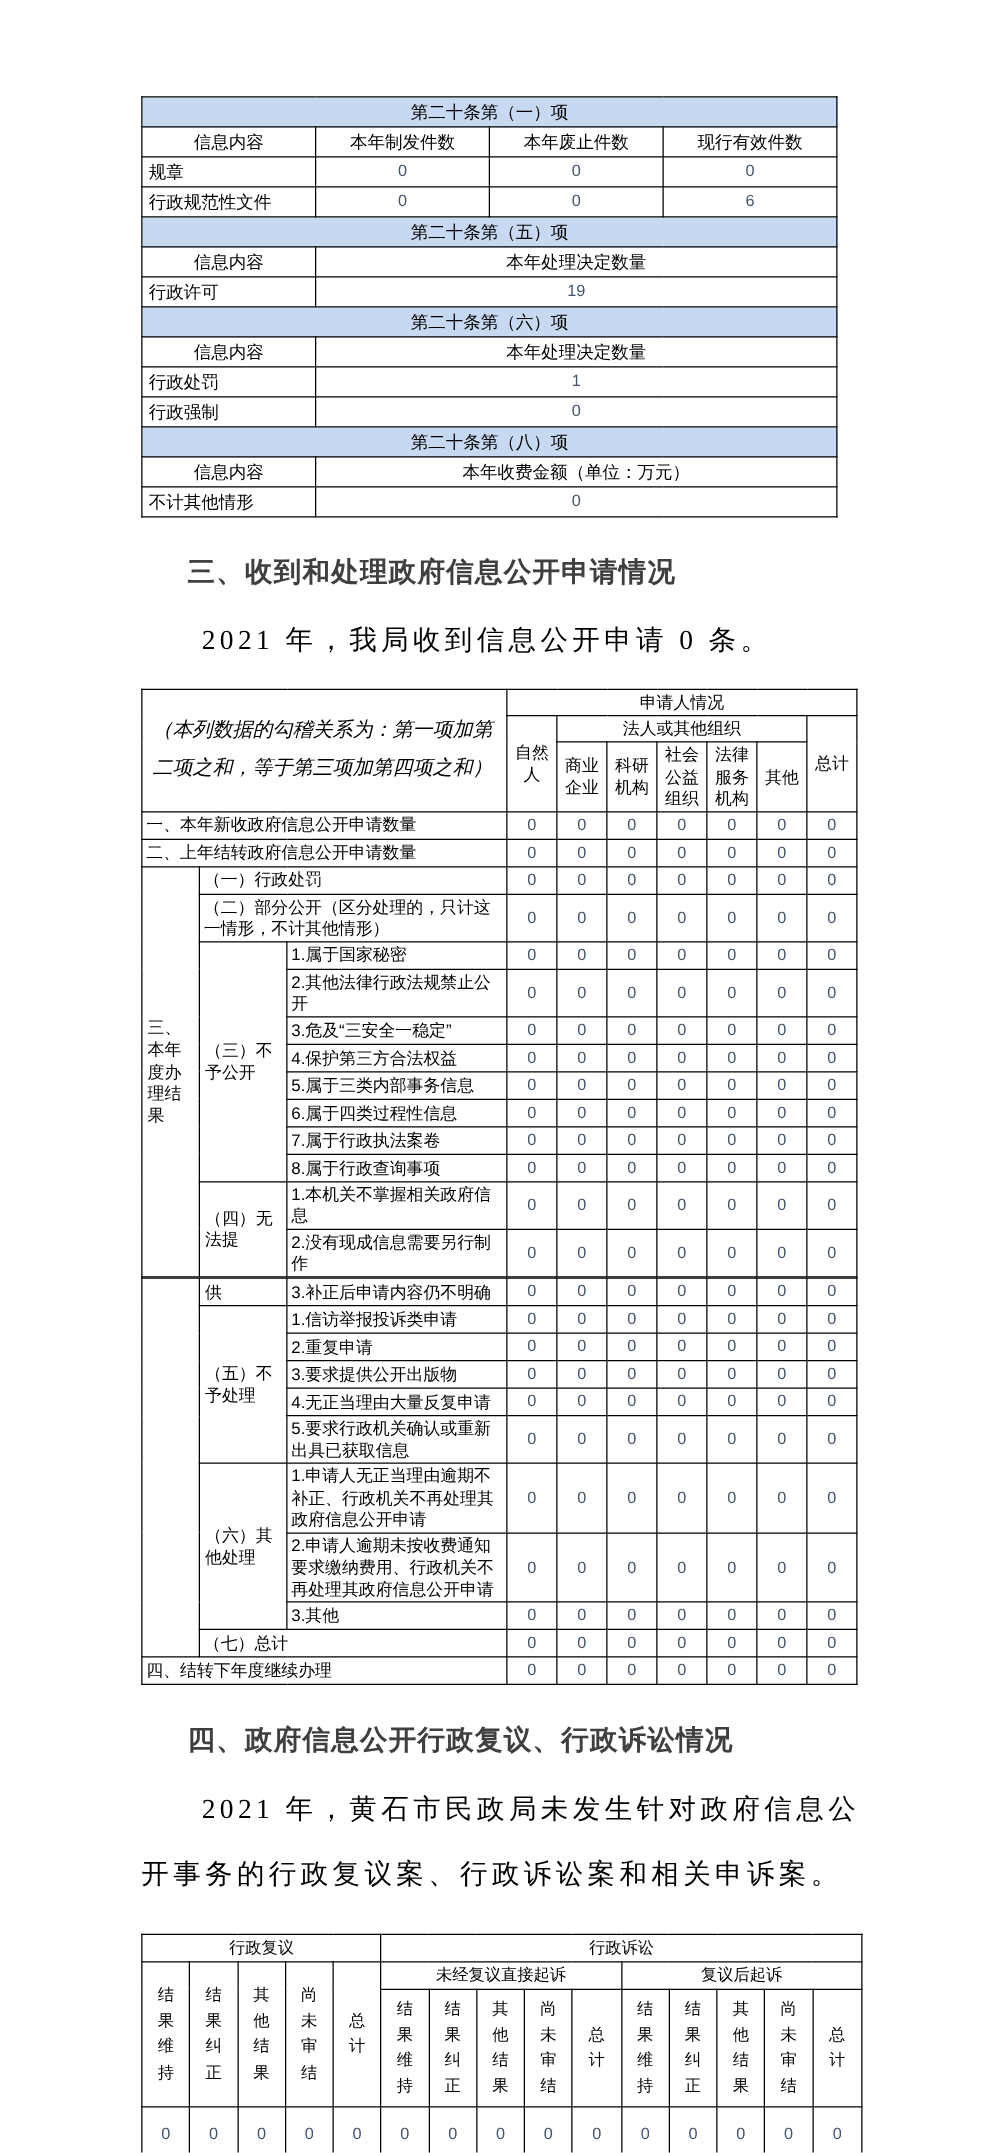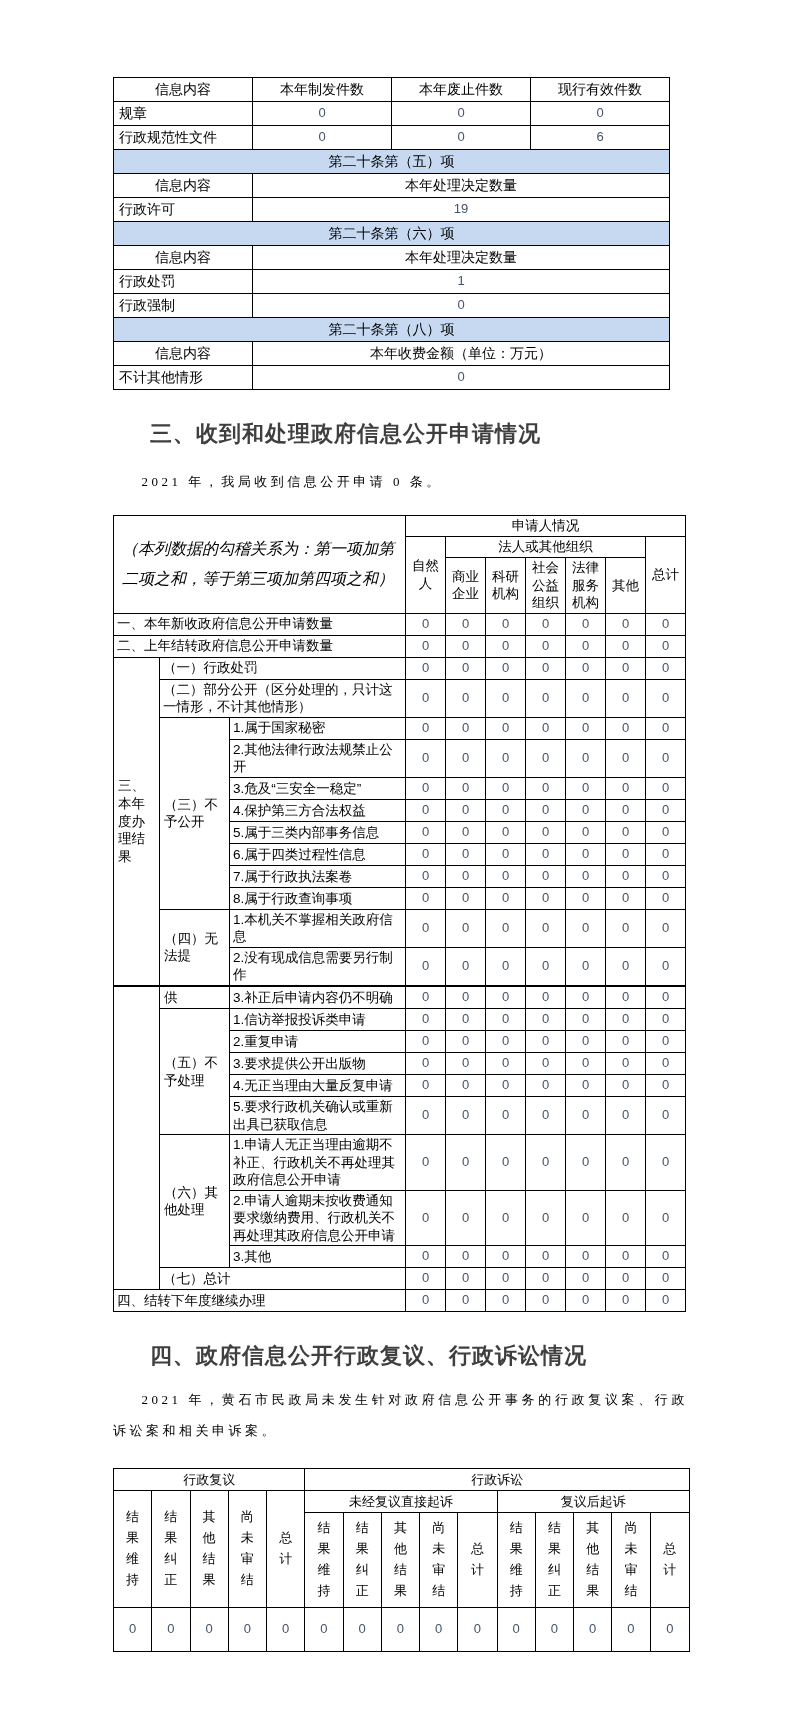--- a/index.html
+++ b/index.html
@@ -17,21 +17,21 @@
 
   
   .t-top{width:556px;}
   .t-top td{height:24px;text-align:center;}
   .t-top td.band{background:var(--band-bg);}
   .t-top td.lbl{text-align:left;padding-left:5px;}
   .t-top td.num{color:var(--value-color);font-size:13px;}
 
   
   .sec-heading{font-size:22px;font-weight:bold;color:var(--heading-color);margin:29px 0 0 37px;letter-spacing:1px;}
-  .para{font-family:"Liberation Serif",serif;font-size:13px;letter-spacing:3.5px;margin:24px 0 0 0;width:575px;text-align:justify;}
+  .para{font-family:"Liberation Serif",serif;font-size:22px;letter-spacing:3.5px;margin:24px 0 0 0;width:575px;text-align:justify;}
   .para.indent{text-indent:2.2em;}
   .para.two-line{line-height:2.35;margin-top:14px;}
 
   
   .t-app{width:572px;margin-top:24px;}
   .t-app td{font-size:13.5px;text-align:left;padding:1px 3px;}
   .t-app td.h{text-align:center;height:21px;}
   .t-app td.note{font-family:"Liberation Serif",serif;font-style:italic;font-size:16px;line-height:1.9;padding:4px 8px;vertical-align:middle;word-break:break-all;}
   .t-app td.num{text-align:center;color:var(--value-color);font-size:13px;}
   .t-app tr.r td{height:22px;}
@@ -50,20 +50,23 @@
 <div class="page">
 
   <table class="t-top">
     <colgroup>
         <col style="width:139px">
         <col style="width:139px">
         <col style="width:139px">
         <col style="width:139px">
       </colgroup>
     <tbody>
+      <tr>
+          <td class="band" colspan="4">第二十条第（一）项</td>
+        </tr>
       <tr>
         <td class="h">信息内容</td>
         <td class="h">本年制发件数</td>
         <td class="h">本年废止件数</td>
         <td class="h">现行有效件数</td>
       </tr>
       <tr>
         <td class="lbl">规章</td>
         <td class="num">0</td>
           <td class="num">0</td>

